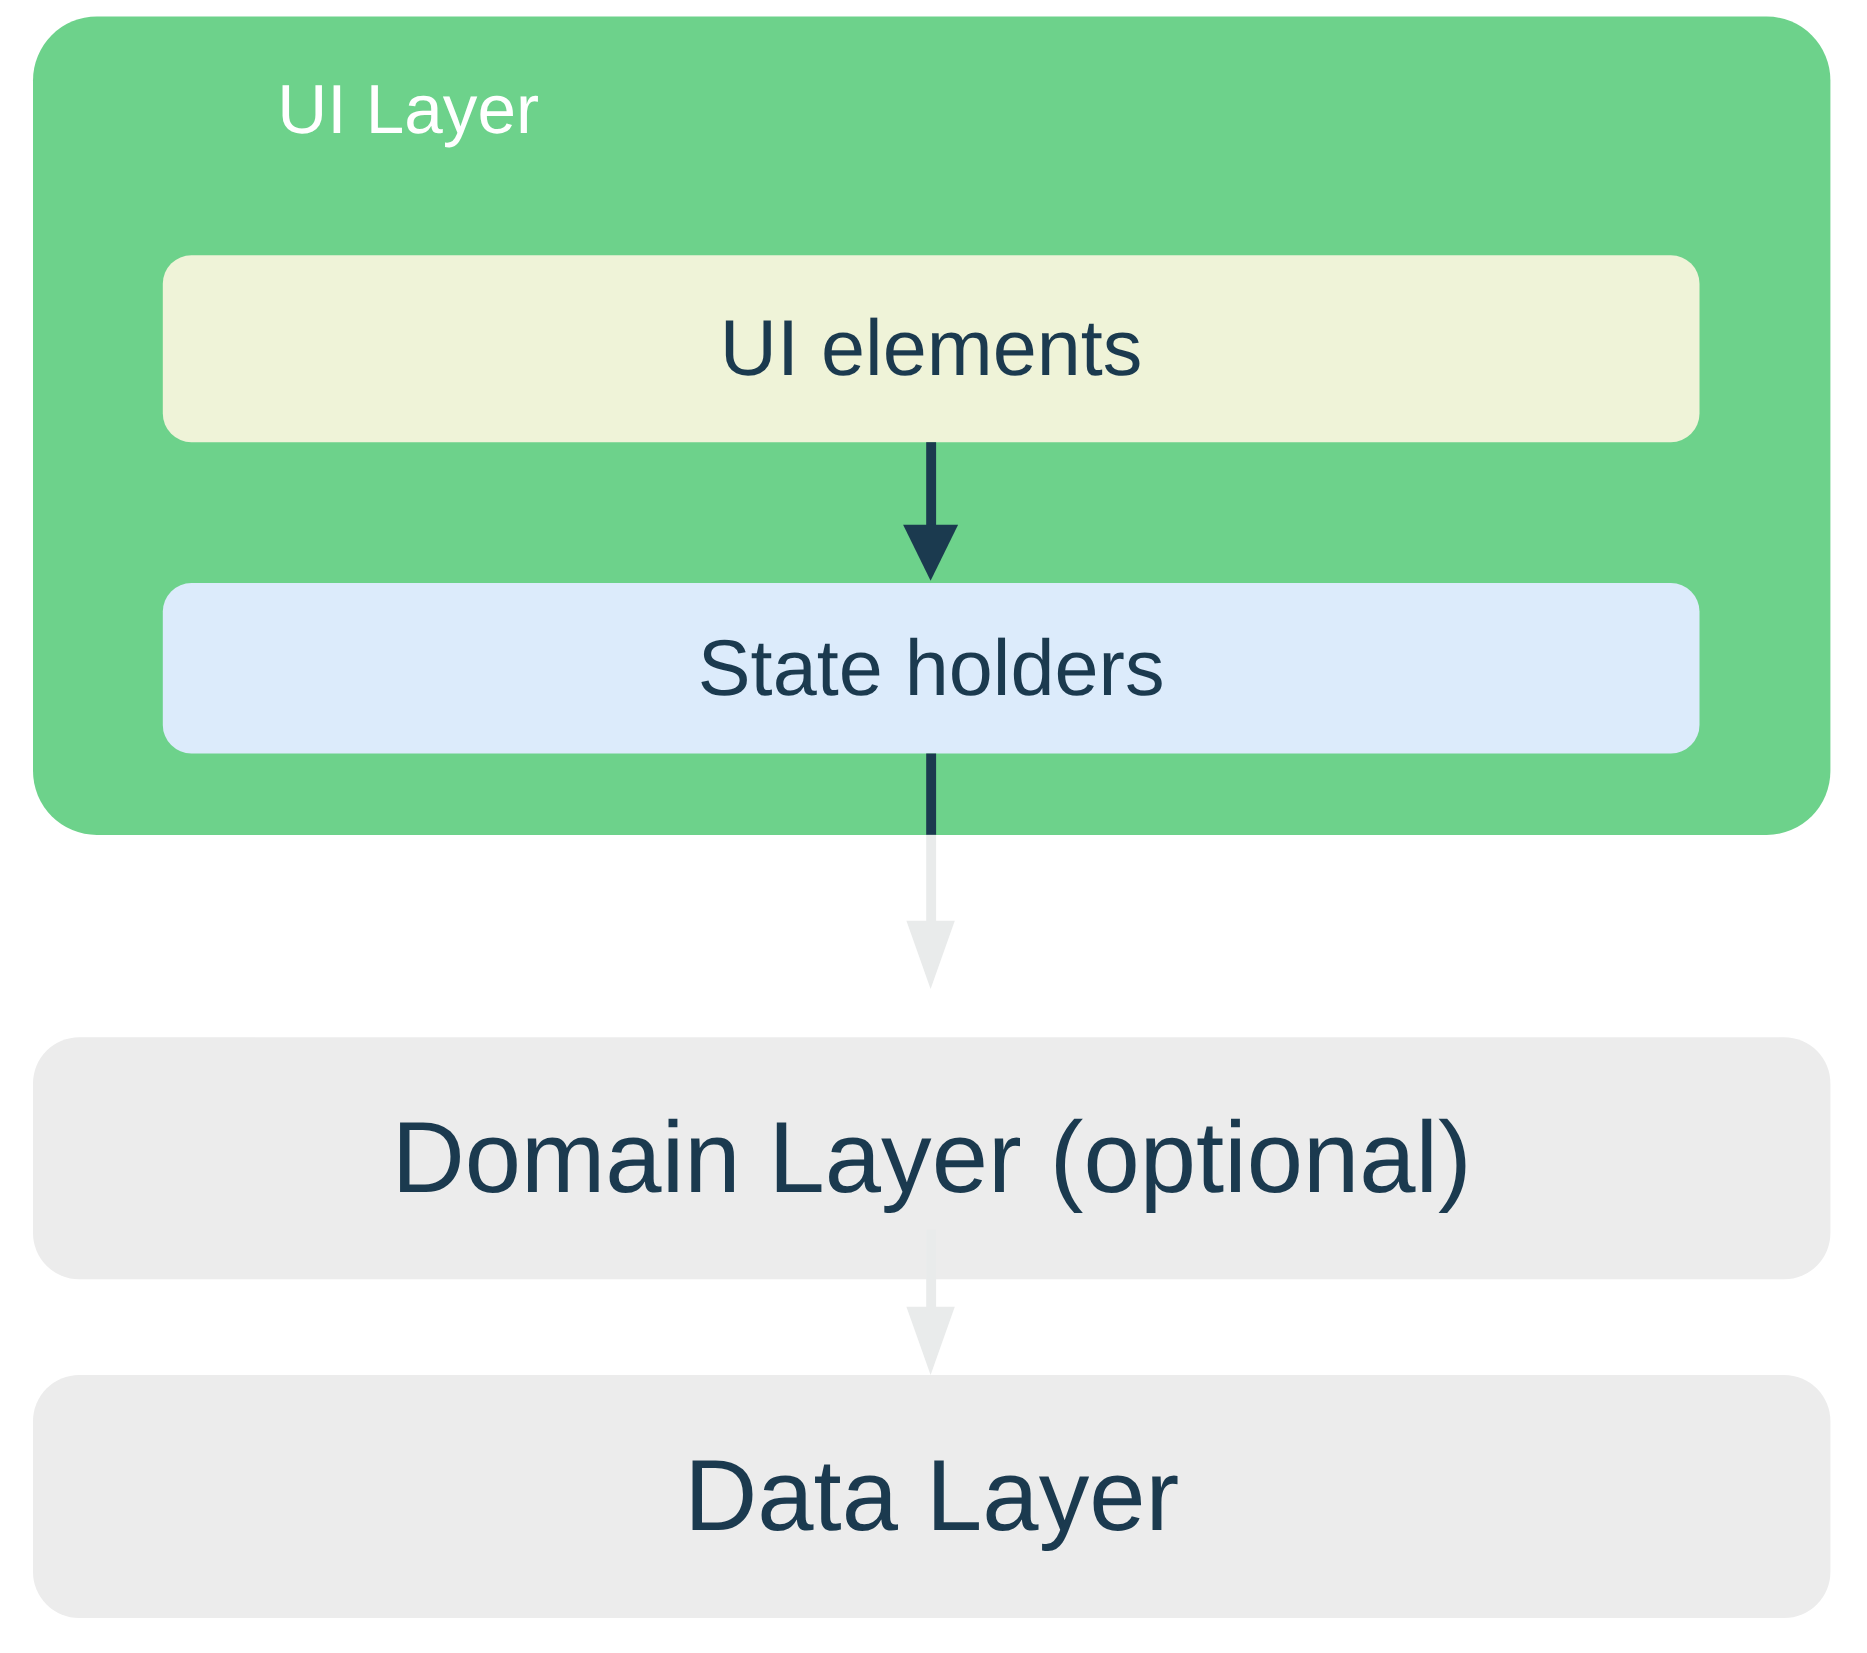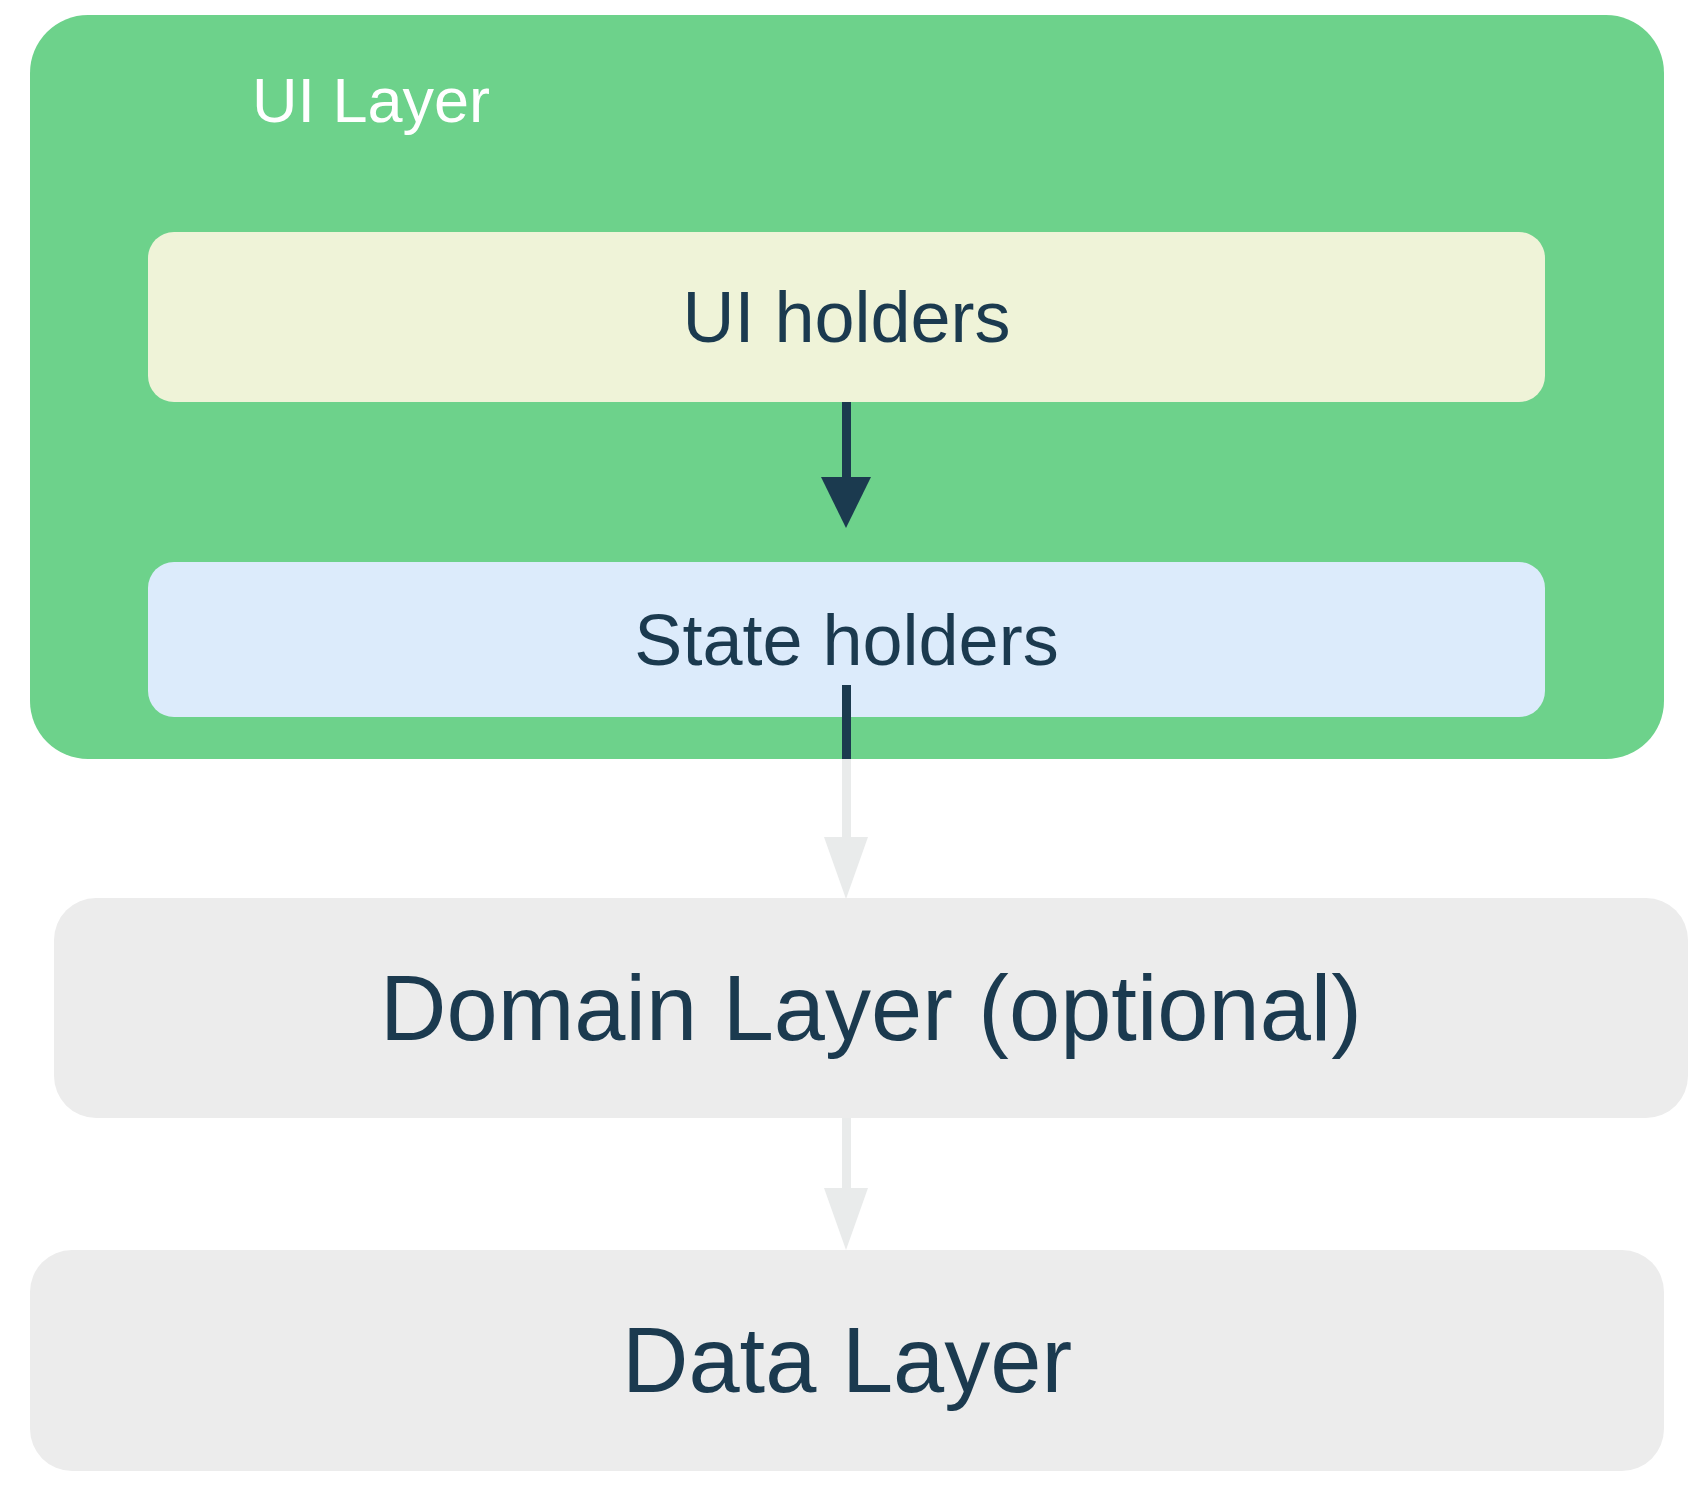--- a/index.html
+++ b/index.html
@@ -36,33 +36,32 @@
   }
   .ui-elements-box{
     left:148px;top:232px;width:1397px;height:170px;
     background:var(--ui-elements-bg);
     border-radius:26px;
   }
   .state-holders-box{
     left:148px;top:530px;width:1397px;height:155px;
     background:var(--state-holders-bg);
     border-radius:26px;
-    margin-top:32px;
   }
   .inner-label{
     font-size:72px;
     color:var(--text-dark);
     white-space:nowrap;
   }
   .layer-box{
     left:30px;width:1634px;height:220px;
     background:var(--layer-bg);
     border-radius:42px;
   }
-  .domain-layer-box{top:898px;margin-left:24px;}
+  .domain-layer-box{top:943px;}
   .data-layer-box{top:1250px;height:221px;}
   .layer-label{
     font-size:92px;
     color:var(--text-dark);
     white-space:nowrap;
   }
   .shaft{position:absolute;width:9px;}
   .shaft.dark{background:var(--arrow-dark);}
   .shaft.light{background:var(--arrow-light);}
   .arrow-head{position:absolute;width:0;height:0;}
@@ -90,21 +89,21 @@
 </head>
 <body>
 
 <div class="canvas">
 
   <div class="box ui-layer-box">
     <div class="ui-layer-title">UI Layer</div>
   </div>
 
   <div class="box ui-elements-box">
-    <span class="inner-label">UI holders</span>
+    <span class="inner-label">UI elements</span>
   </div>
 
   <div class="shaft dark a1-shaft"></div>
   <div class="arrow-head dark a1-head"></div>
 
   <div class="box state-holders-box">
     <span class="inner-label">State holders</span>
   </div>
 
   <div class="shaft dark a2-shaft-dark"></div>

